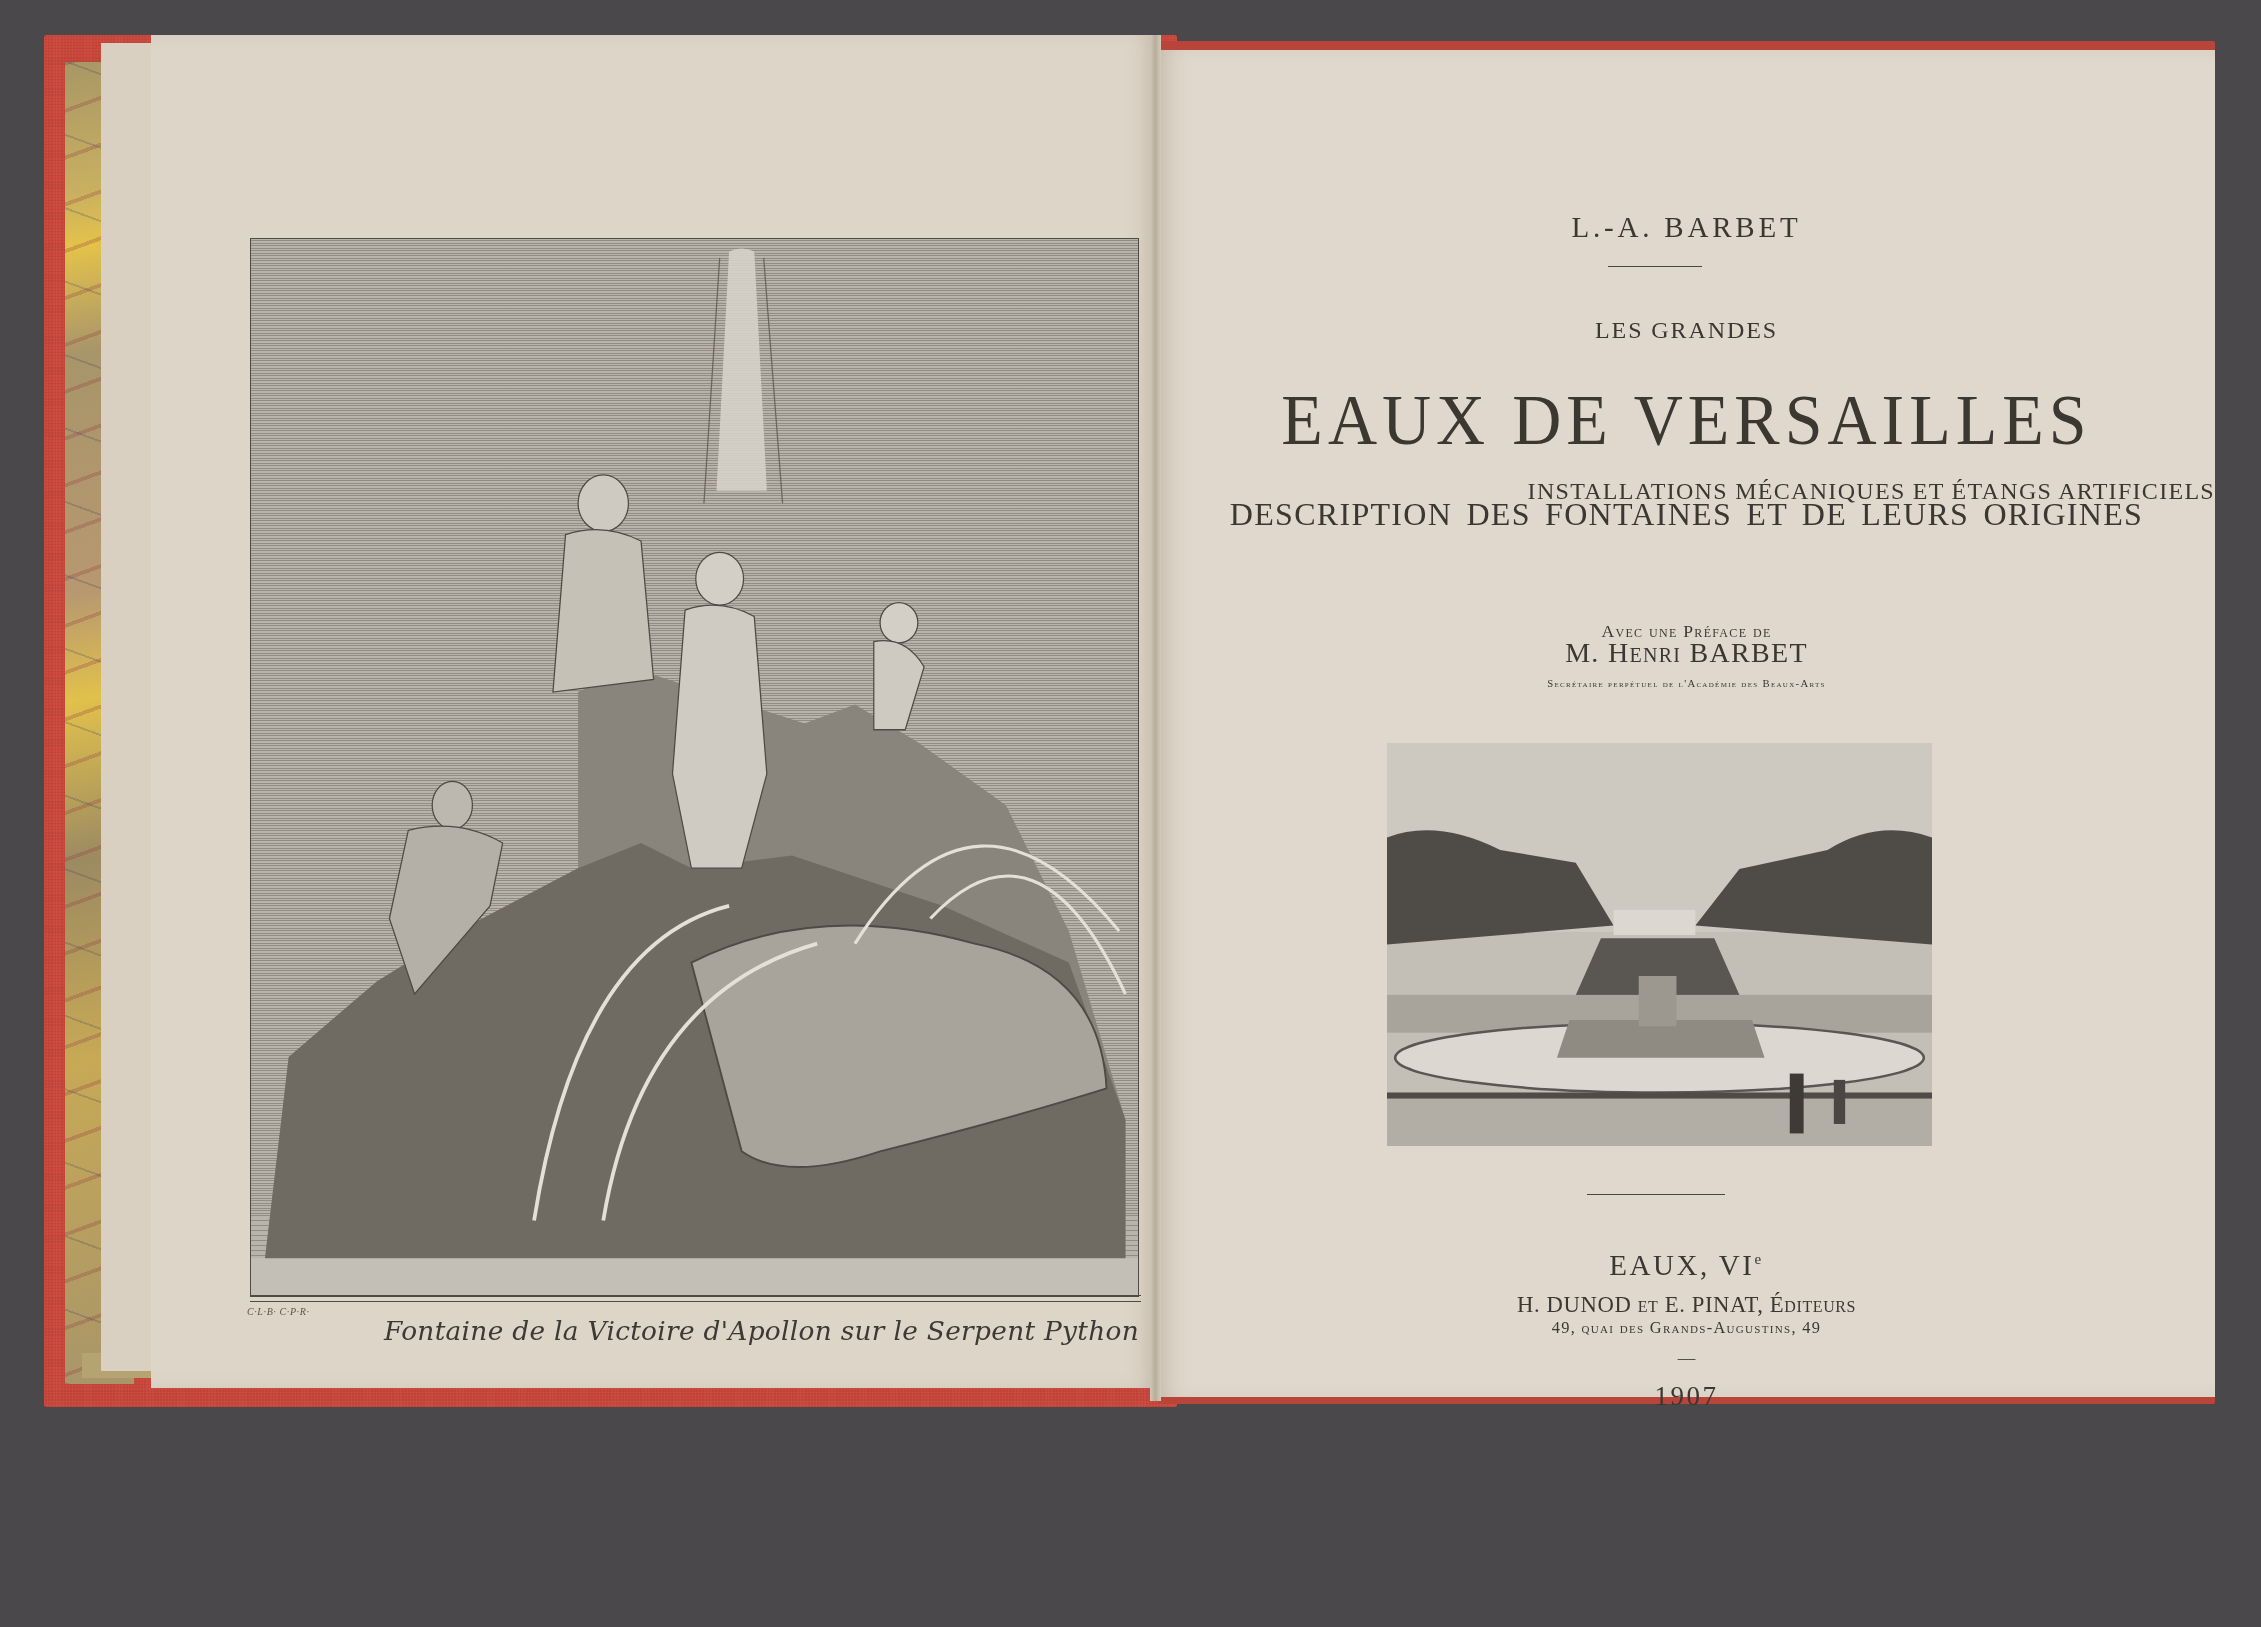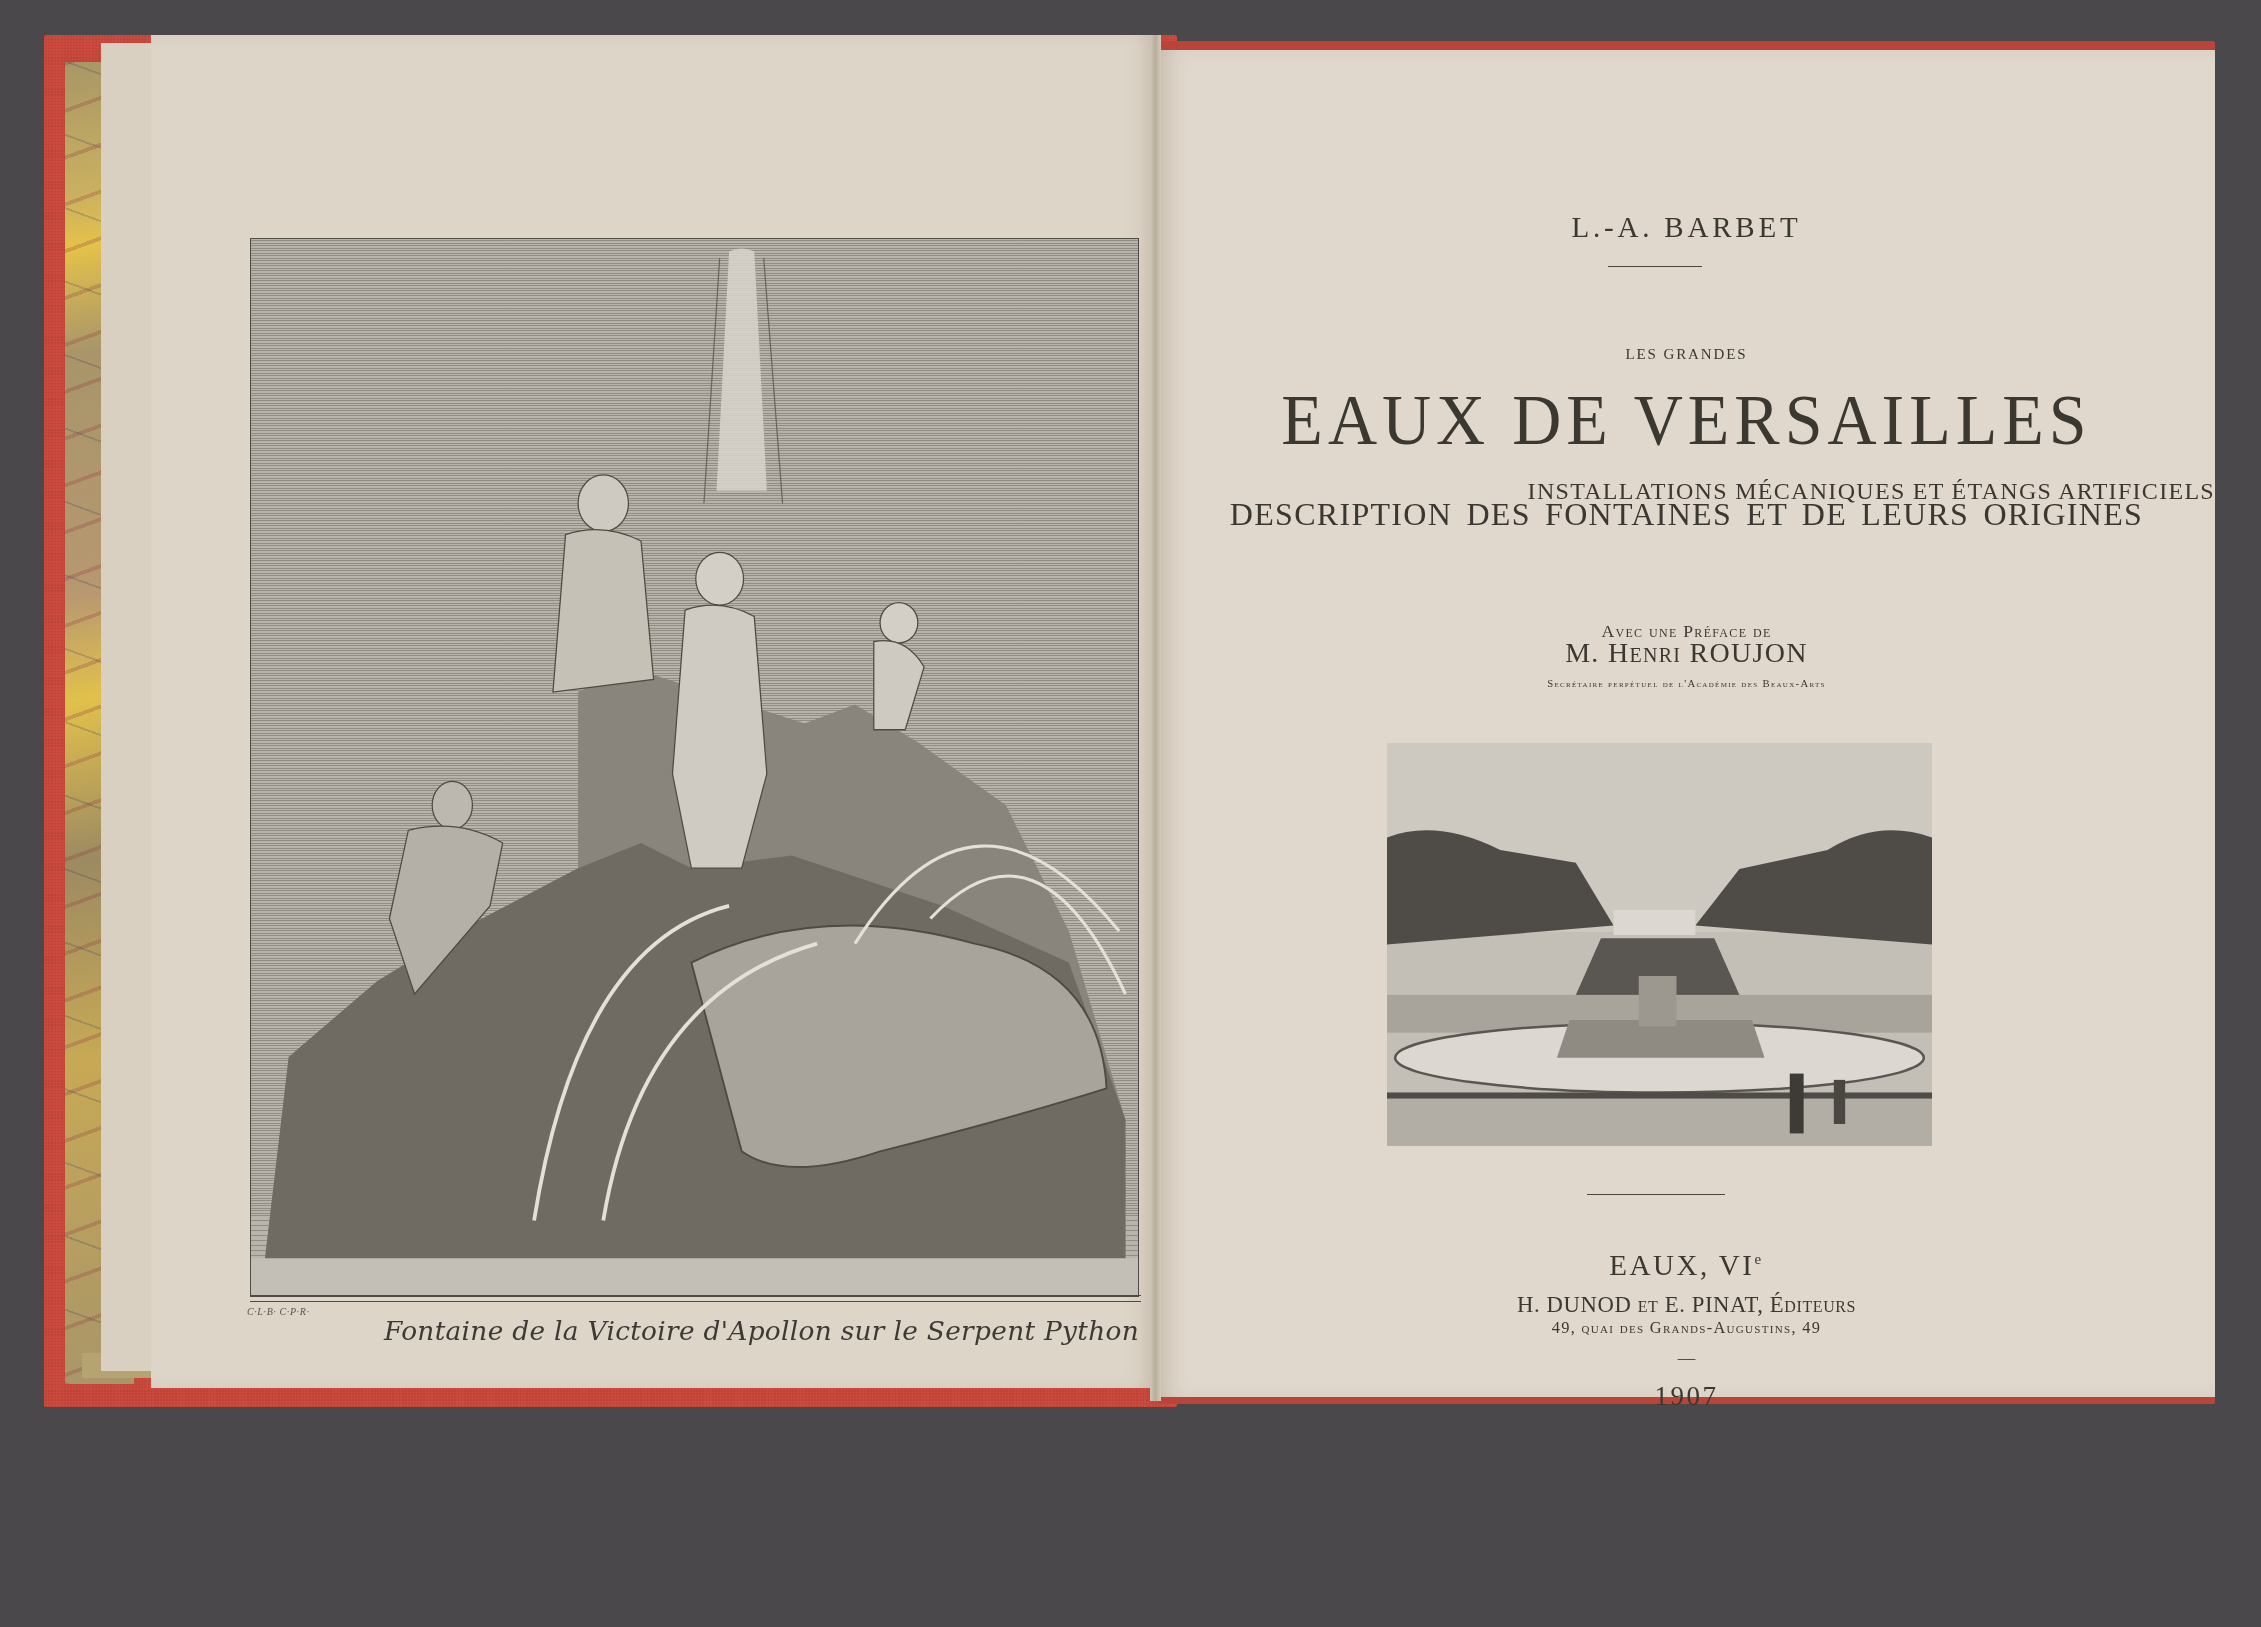--- a/index.html
+++ b/index.html
@@ -20,21 +20,21 @@
   .engraving{position:absolute;left:250px;top:238px;width:887px;height:1057px;border:1.9px solid #4e4a44;
     background:#b9b4ab;background-image:repeating-linear-gradient(0deg,rgba(70,66,60,.35) 0 0.6px,transparent 0.6px 2.5px);overflow:hidden;}
   .engraving svg{position:absolute;left:0;top:0;width:100%;height:100%;}
   .engraving-base{position:absolute;left:250px;top:1295px;width:891px;height:5px;border-top:1.9px solid #4e4a44;border-bottom:1.3px solid #4e4a44;}
   .sig{position:absolute;left:247px;top:1306px;font-size:10px;color:#5a544c;letter-spacing:0.6px;font-style:italic;}
   .caption{position:absolute;left:384px;top:1315px;font-family:"DejaVu Serif",serif;font-style:italic;font-size:26.4px;color:#3d3934;letter-spacing:0.3px;}
   
   .center{position:absolute;left:1158px;width:1057px;text-align:center;color:#3b3731;}
   .author{top:211px;font-size:29px;letter-spacing:3.8px;}
   .rule{position:absolute;height:1.3px;background:#4a453e;}
-  .les{top:346px;font-size:15px;letter-spacing:1.9px;}
+  .les{top:317px;font-size:24px;letter-spacing:1.9px;}
   .main-title{top:381px;font-size:68px;letter-spacing:5px;transform:scaleY(1.05);}
   .sub1{top:478px;font-size:24px;letter-spacing:1.3px;text-align:right;}
   .sub2{top:496px;font-size:32px;letter-spacing:1.3px;word-spacing:5px;}
   .avec{top:593px;font-size:17.6px;font-variant:small-caps;letter-spacing:1.3px;margin-top:28px;}
   .henri{top:637px;font-size:28px;letter-spacing:1.3px;font-variant:small-caps;}
   .secr{top:677px;font-size:10.7px;letter-spacing:1.3px;font-variant:small-caps;}
   .photo{position:absolute;left:1387px;top:743px;width:545px;height:403px;background:#b9b3aa;overflow:hidden;}
   .photo svg{width:100%;height:100%;display:block;}
   .paris{top:1249px;font-size:29px;letter-spacing:2.5px;}
   .paris sup{font-size:15px;}
@@ -89,21 +89,21 @@
 <div class="sig">C·L·B·  C·P·R·</div>
 <div class="caption">Fontaine de la Victoire d'Apollon sur le Serpent Python</div>
 
 <div class="center author">L.-A.  BARBET</div>
 <div class="rule" style="left:1608px;top:266px;width:94px;"></div>
 <div class="center les">LES GRANDES</div>
 <div class="center main-title">EAUX DE VERSAILLES</div>
 <div class="center sub1">INSTALLATIONS MÉCANIQUES ET ÉTANGS ARTIFICIELS</div>
 <div class="center sub2">DESCRIPTION DES FONTAINES ET DE LEURS ORIGINES</div>
 <div class="center avec">Avec une Préface de</div>
-<div class="center henri">M. Henri ROUJON</div>
+<div class="center henri">M. Henri BARBET</div>
 <div class="center secr">Secrétaire perpétuel de l'Académie des Beaux-Arts</div>
 
 <div class="photo">
   <svg viewBox="0 0 866 640" preserveAspectRatio="none">
     <rect width="866" height="640" fill="#c3beb6"></rect>
     <rect y="0" width="866" height="300" fill="#cdc8c0"></rect>
     <path d="M0 150 Q80 120 180 170 L300 190 L360 290 L0 320 Z" fill="#4f4c47"></path>
     <path d="M866 150 Q780 120 700 170 L560 200 L490 290 L866 320 Z" fill="#4f4c47"></path>
     <rect x="360" y="265" width="130" height="40" fill="#dcd8d1"></rect>
     <path d="M340 310 L520 310 L560 400 L300 400 Z" fill="#5a5651"></path>

